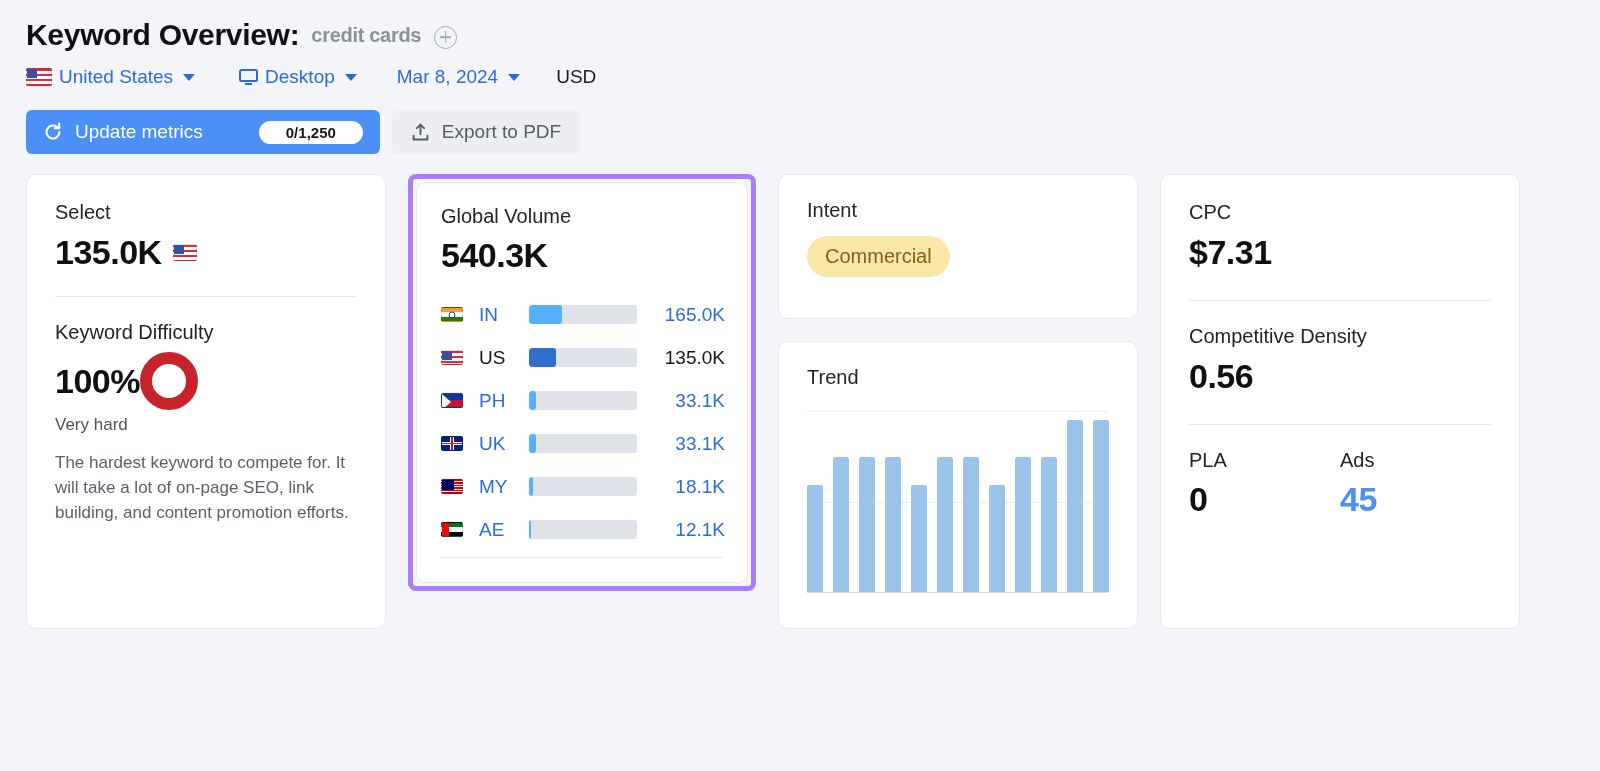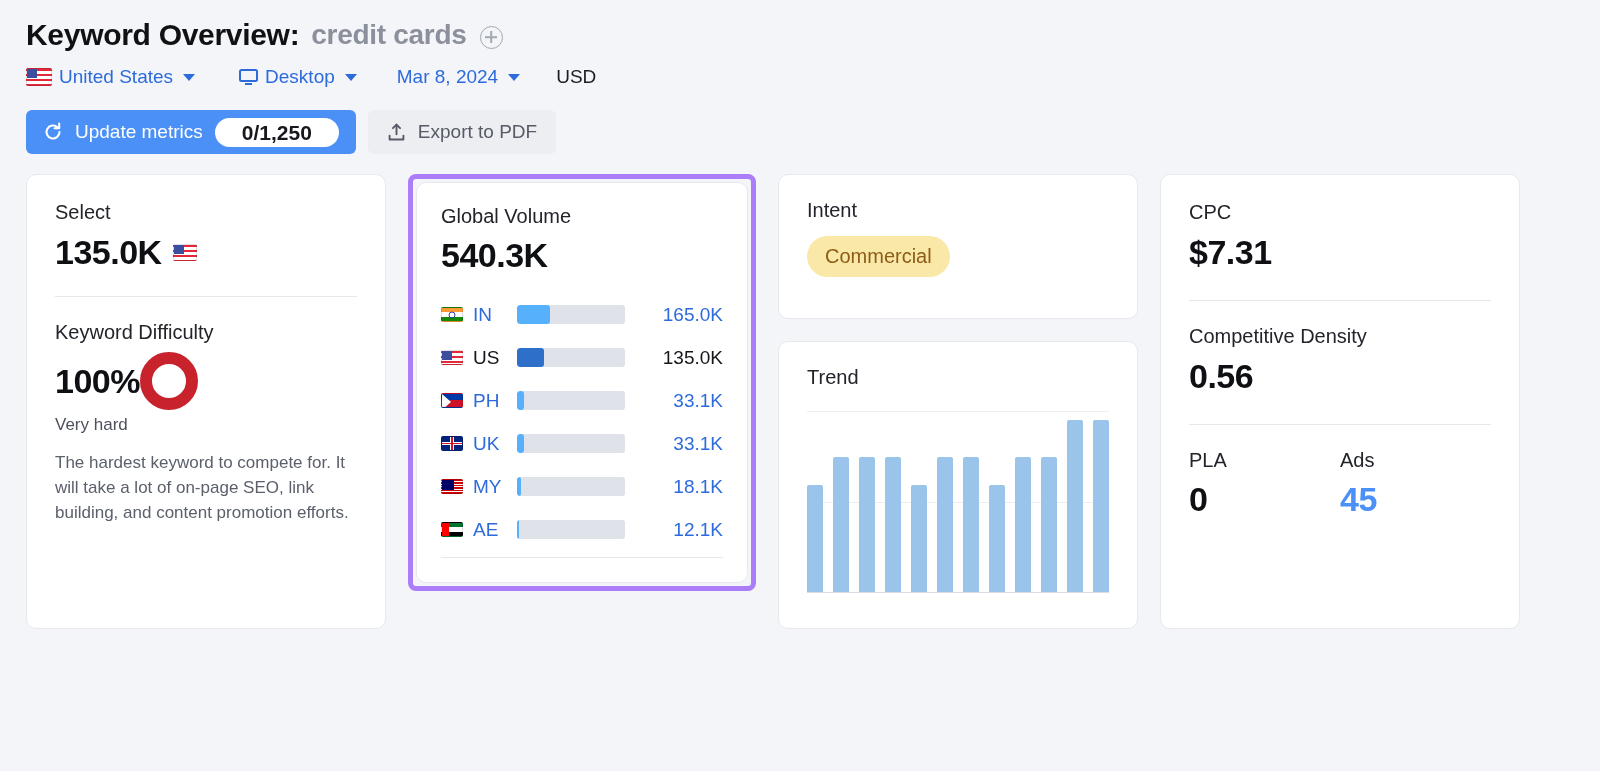--- a/index.html
+++ b/index.html
@@ -9,21 +9,21 @@
     font-family: "Liberation Sans", sans-serif;
     color: #111827;
     overflow: hidden;
   }
   .page { width: 1600px; height: 771px; position: relative; }
 
   
   .header { padding: 18px 26px 0 26px; }
   .title-row { display: flex; align-items: center; gap: 12px; }
   .title-main { font-size: 30px; font-weight: 700; letter-spacing: -0.3px; color: #111114; }
-  .title-kw { font-size: 28px; font-weight: 700; color: #8b909c; letter-spacing: -0.3px; }
+  .title-kw { font-size: 20px; font-weight: 700; color: #8b909c; letter-spacing: -0.3px; }
   .plus-circle {
     width: 23px; height: 23px; border-radius: 50%;
     border: 1.6px solid #a3a8b4; position: relative; display: inline-block;
     margin-left: 1px; margin-top: 4px;
   }
   .plus-circle::before, .plus-circle::after {
     content: ""; position: absolute; background: #a3a8b4;
   }
   .plus-circle::before { left: 50%; top: 4.5px; width: 1.6px; height: 11.5px; transform: translateX(-50%); }
   .plus-circle::after { top: 50%; left: 4.5px; height: 1.6px; width: 11.5px; transform: translateY(-50%); }
@@ -97,22 +97,22 @@
   .loc-select .ph { font-size: 19px; color: #9aa0ad; flex: 1; }
   .pin-icon { width: 17px; height: 21px; flex: none; }
   .toolbar-right { display: flex; align-items: center; gap: 12px; }
   .btn-update {
     display:flex; align-items:center; gap:12px; background:#4a90f7; color:#fff;
     border:none; border-radius:6px; height:44px; padding: 0 17px; cursor:pointer;
     font-size:19px; font-family:inherit;
   }
   .btn-update .refresh { width:20px; height:20px; flex:none; }
   .pill {
-    background:#fff; color:#16181d; border-radius:999px; font-size:21px; font-weight:700;
-    padding: 4px 27px; line-height:1;
+    background:#fff; color:#16181d; border-radius:999px; font-size:15px; font-weight:700;
+    padding: 4px 27px; line-height:1;margin-left:44px;
   }
   .btn-export {
     display:flex; align-items:center; gap:12px; background:#eceef2; color:#565b66;
     border:none; border-radius:6px; height:44px; padding: 0 19px; cursor:pointer;
     font-size:19px; font-family:inherit;
   }
   .btn-export .upi { width:19px; height:19px; flex:none; }
 
   
   .grid {
@@ -130,21 +130,21 @@
   .kd-block { margin-top: 24px; }
   .kd-val-row { display:flex; align-items:center; margin-top: 8px; }
   .donut { width:58px; height:58px; border-radius:50%; border:12px solid #c8232d; flex:none; }
   .kd-sub { font-size:17px; color:#4e525c; margin-top: 5px; }
   .kd-desc { font-size:17px; line-height:1.46; color:#5b606b; margin-top: 16px; }
 
   
   .col2-outer { border: 5px solid #ab7df9; border-radius: 8px; padding: 3px; }
   .col2 { padding: 22px 24px 20px 24px; }
   .gv-rows { margin-top: 18px; }
-  .gv-row { display:grid; grid-template-columns: 28px 40px 1fr auto; align-items:center; column-gap:4px; height: 43px; }
+  .gv-row { display:grid; grid-template-columns: 28px 40px 1fr auto; align-items:center; column-gap:10px; height: 43px; }
   .gv-code { font-size:19px; color:#2d6bdc; }
   .gv-code.dark { color:#14161b; }
   .bar-track { height: 19px; background:#e0e2ea; border-radius:3px; position:relative; overflow:hidden; width:108px; }
   .bar-fill { position:absolute; left:0; top:0; bottom:0; border-radius:3px; }
   .gv-num { font-size:19px; color:#2d6bdc; text-align:right; min-width: 78px; }
   .gv-num.dark { color:#14161b; }
   .gv-divider { height:1px; background:#e6e8ed; margin: 6px 0 4px 0; }
   .gv-other { display:grid; grid-template-columns: 68px 1fr auto; align-items:center; column-gap:10px; height:44px; }
   .gv-other-label { font-size:20px; color:#14161b; }
 

